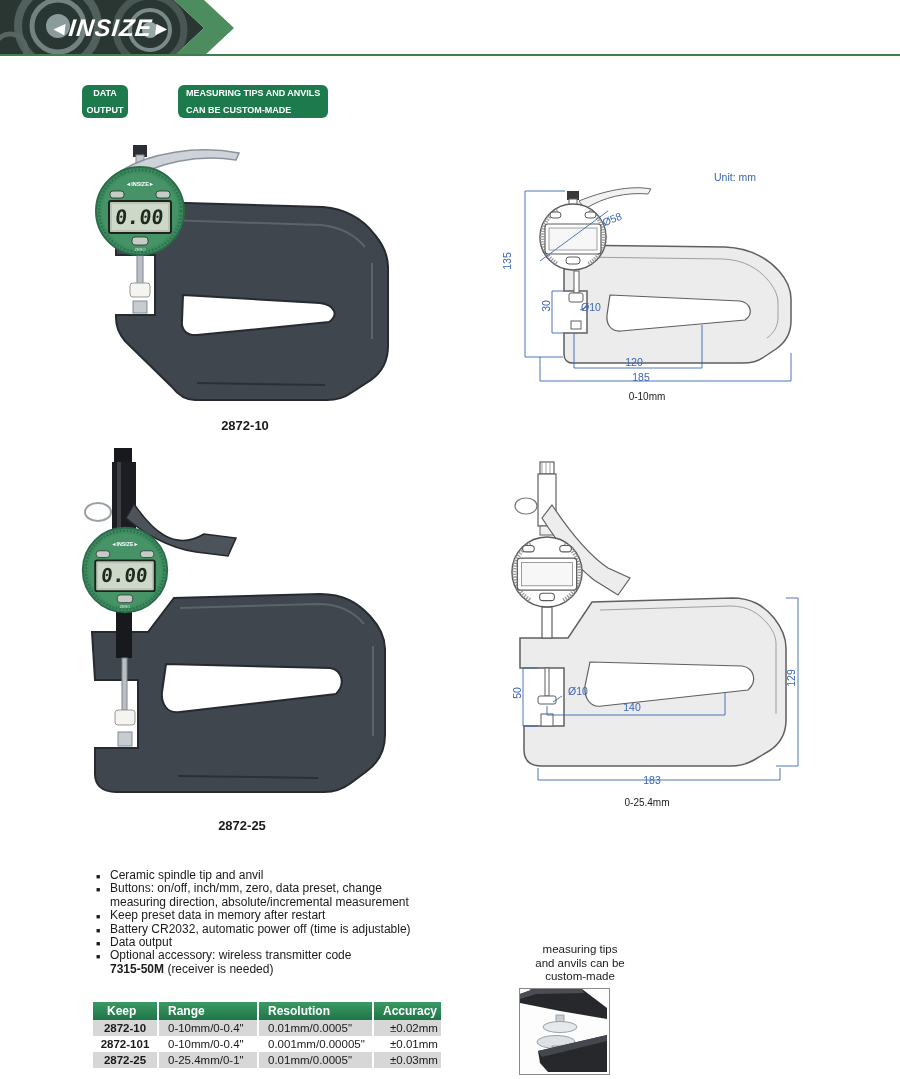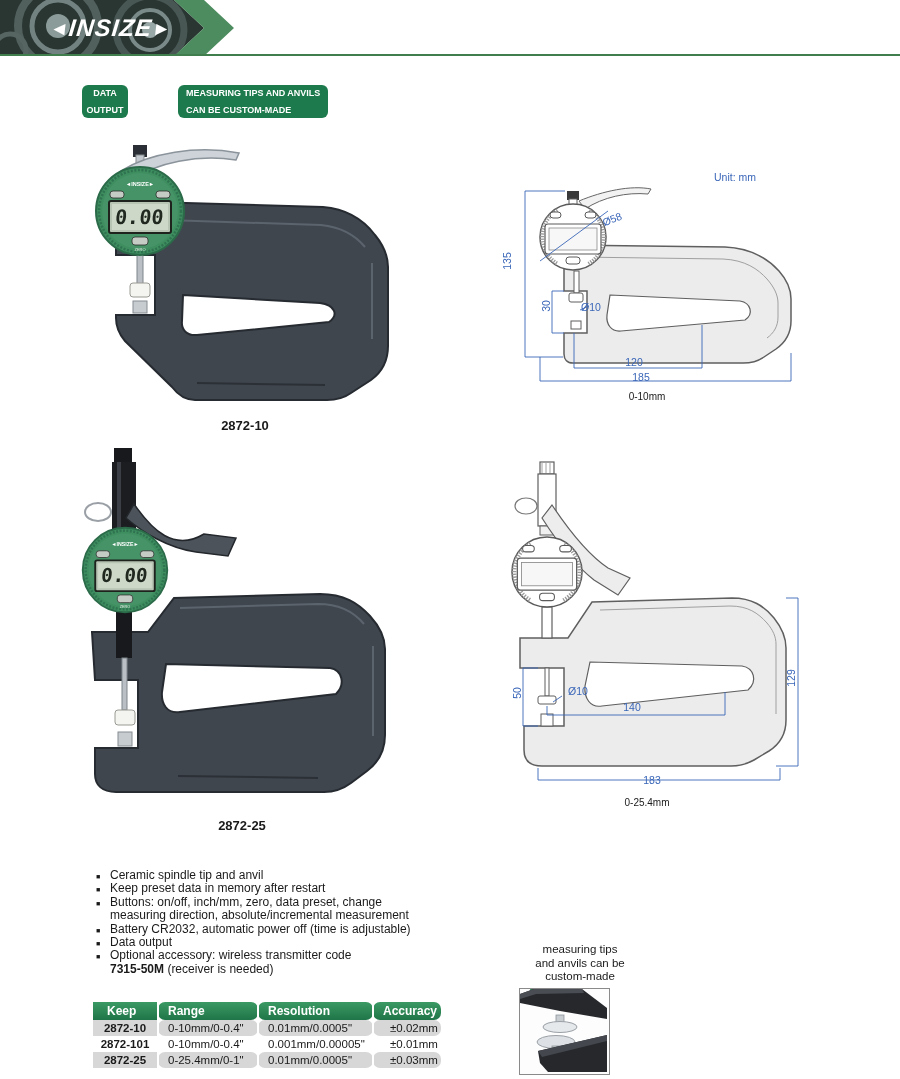--- a/index.html
+++ b/index.html
@@ -43,21 +43,21 @@
 
   
   table.spec{position:absolute;left:93px;top:1002px;border-collapse:collapse;
     font-size:11.5px;table-layout:fixed;}
   table.spec th{background:linear-gradient(#3b9a64,#1f7548);color:#fff;text-align:left;
     font-size:12px;font-weight:bold;height:18px;padding:0 0 0 9px;}
   table.spec td{height:16px;padding:0 0 0 9px;}
   table.spec th:first-child{padding-left:14px;}
   table.spec td.code{font-weight:bold;text-align:center;padding-left:0;}
   table.spec td.acc{text-align:center;padding-left:13px;margin-top:7px;}
-  table.spec th+th,table.spec td+td{border-left:2px solid #fff;border-radius:7px;}
+  table.spec th+th,table.spec td+td{border-left:2px solid #fff;}
   table.spec tr.g td{background:#d7d7d7;}
   table.spec tr.w td{background:#ffffff;}
 
   
   .custom-note{position:absolute;left:505px;top:943px;width:150px;text-align:center;
     font-size:11.5px;line-height:13.5px;white-space:pre-line;}
   .tip-photo{position:absolute;left:519px;top:988px;width:89px;height:85px;
     border:1px solid #8a8a8a;background:#fdfdfd;}
 
   svg{display:block;}
@@ -258,23 +258,23 @@
   </svg>
   <span class="dim rot" style="left:504px;top:687px;width:26px">50</span>
   <span class="dim" style="left:563px;top:685px;width:30px">Ø10</span>
   <span class="dim" style="left:607px;top:701px;width:50px">140</span>
   <span class="dim rot" style="left:778px;top:672px;width:26px">129</span>
   <span class="dim" style="left:627px;top:774px;width:50px">183</span>
   <div class="dcaption" style="left:592px;top:797px;width:110px">0-25.4mm</div>
 
   <div class="features">
     <div class="feat">Ceramic spindle tip and anvil</div>
-    <div class="feat">Keep preset data in memory after restart</div>
     <div class="feat">Buttons: on/off, inch/mm, zero, data preset, change
 measuring direction, absolute/incremental measurement</div>
+    <div class="feat">Keep preset data in memory after restart</div>
     <div class="feat">Battery CR2032, automatic power off (time is adjustable)</div>
     <div class="feat">Data output</div>
     <div class="feat"><span>Optional accessory: wireless transmitter code</span><br><b>7315-50M</b><span> (receiver is needed)</span></div>
   </div>
 
   <table class="spec">
     <colgroup>
         <col style="width:65px">
         <col style="width:100px">
         <col style="width:115px">

